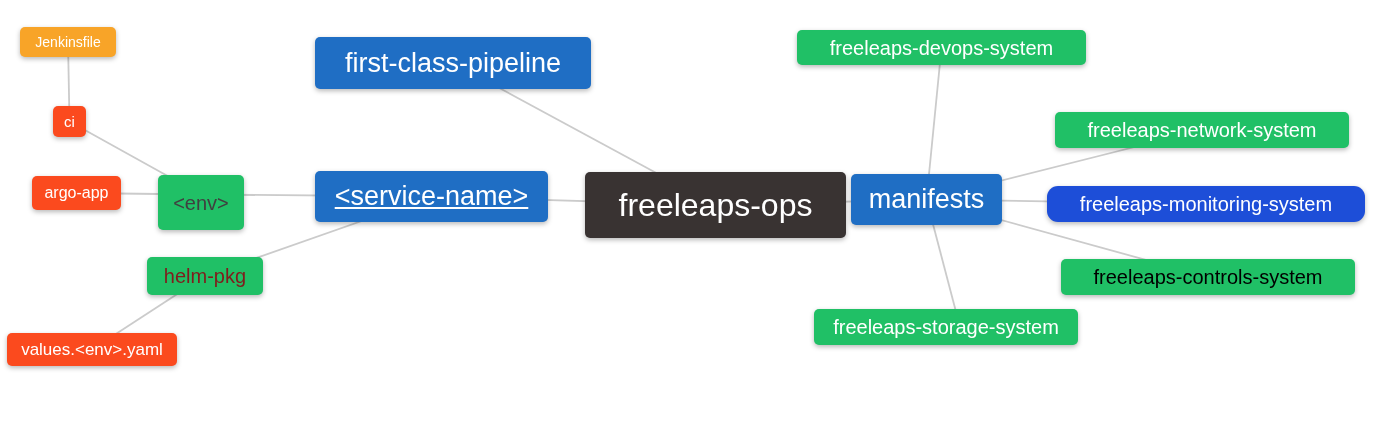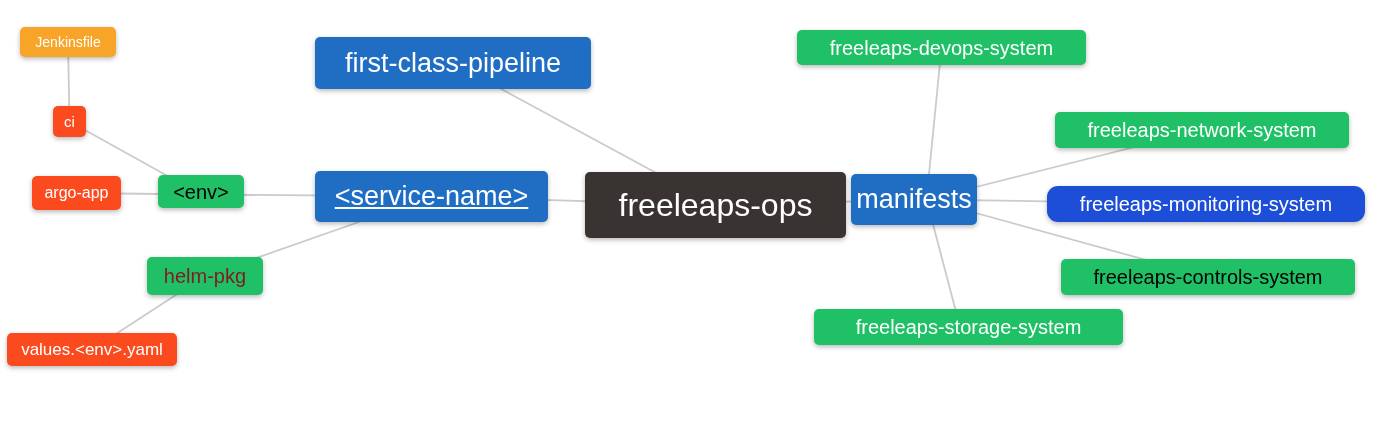--- a/index.html
+++ b/index.html
@@ -56,25 +56,25 @@
       <line x1="926.5" y1="199.5" x2="941.5" y2="47.5" stroke="#CBCBCB" stroke-width="1.8"></line>
       <line x1="926.5" y1="199.5" x2="1202" y2="130" stroke="#CBCBCB" stroke-width="1.8"></line>
       <line x1="926.5" y1="199.5" x2="1206" y2="204" stroke="#CBCBCB" stroke-width="1.8"></line>
       <line x1="926.5" y1="199.5" x2="1208" y2="277" stroke="#CBCBCB" stroke-width="1.8"></line>
       <line x1="926.5" y1="199.5" x2="960" y2="327" stroke="#CBCBCB" stroke-width="1.8"></line>
     </svg>
 
   <div class="node" style="left: 20px; top: 27px; width: 96px; height: 30px; background: rgb(248, 164, 40); font-size: 14px; color: rgb(255, 255, 255);">Jenkinsfile</div>
   <div class="node" style="left: 53px; top: 106px; width: 33px; height: 31px; background: rgb(251, 74, 30); font-size: 15px; color: rgb(255, 255, 255);">ci</div>
   <div class="node" style="left: 32px; top: 176px; width: 89px; height: 34px; background: rgb(251, 74, 30); font-size: 16px; color: rgb(255, 255, 255);">argo-app</div>
-  <div class="node" style="left: 158px; top: 175px; width: 86px; height: 33px; background: rgb(32, 192, 102); font-size: 20px; color: #000000;">&lt;env&gt;</div>
+  <div class="node" style="left: 158px; top: 175px; width: 86px; height: 55px; background: rgb(32, 192, 102); font-size: 20px; color: #404040;">&lt;env&gt;</div>
   <div class="node" style="left: 147px; top: 257px; width: 116px; height: 38px; background: rgb(32, 192, 102); font-size: 20px; color: #7f1d1d;">helm-pkg</div>
   <div class="node" style="left: 7px; top: 333px; width: 170px; height: 33px; background: rgb(251, 74, 30); font-size: 17px; color: rgb(255, 255, 255);">values.&lt;env&gt;.yaml</div>
   <div class="node" style="left: 315px; top: 37px; width: 276px; height: 52px; background: rgb(31, 110, 196); font-size: 27px; color: rgb(255, 255, 255);">first-class-pipeline</div>
   <div class="node" style="left: 315px; top: 171px; width: 233px; height: 51px; background: rgb(31, 110, 196); font-size: 27px; color: rgb(255, 255, 255); text-decoration: underline;">&lt;service-name&gt;</div>
   <div class="node" style="left: 585px; top: 172px; width: 261px; height: 66px; background: rgb(57, 51, 50); font-size: 32px; color: rgb(255, 255, 255); text-align: center;">freeleaps-ops</div>
-  <div class="node" style="left: 851px; top: 174px; width: 126px; height: 51px; background: rgb(31, 110, 196); font-size: 27px; color: rgb(255, 255, 255);">manifests</div>
+  <div class="node" style="left: 851px; top: 174px; width: 151px; height: 51px; background: rgb(31, 110, 196); font-size: 27px; color: rgb(255, 255, 255);">manifests</div>
   <div class="node" style="left: 797px; top: 30px; width: 289px; height: 35px; background: rgb(32, 192, 102); font-size: 20px; color: rgb(255, 255, 255);">freeleaps-devops-system</div>
   <div class="node" style="left: 1055px; top: 112px; width: 294px; height: 36px; background: rgb(32, 192, 102); font-size: 20px; color: rgb(255, 255, 255);">freeleaps-network-system</div>
   <div class="node" style="left: 1047px; top: 186px; width: 318px; height: 36px; background: #1d4ed8; font-size: 20px; color: rgb(255, 255, 255); border-radius: 11px;">freeleaps-monitoring-system</div>
   <div class="node" style="left: 1061px; top: 259px; width: 294px; height: 36px; background: rgb(32, 192, 102); font-size: 20px; color: #000000;">freeleaps-controls-system</div>
-  <div class="node" style="left: 814px; top: 309px; width: 309px; height: 36px; background: rgb(32, 192, 102); font-size: 20px; color: rgb(255, 255, 255);">freeleaps-storage-system</div>
+  <div class="node" style="left: 814px; top: 309px; width: 264px; height: 36px; background: rgb(32, 192, 102); font-size: 20px; color: rgb(255, 255, 255);">freeleaps-storage-system</div>
 </div>
 
 </body></html>

